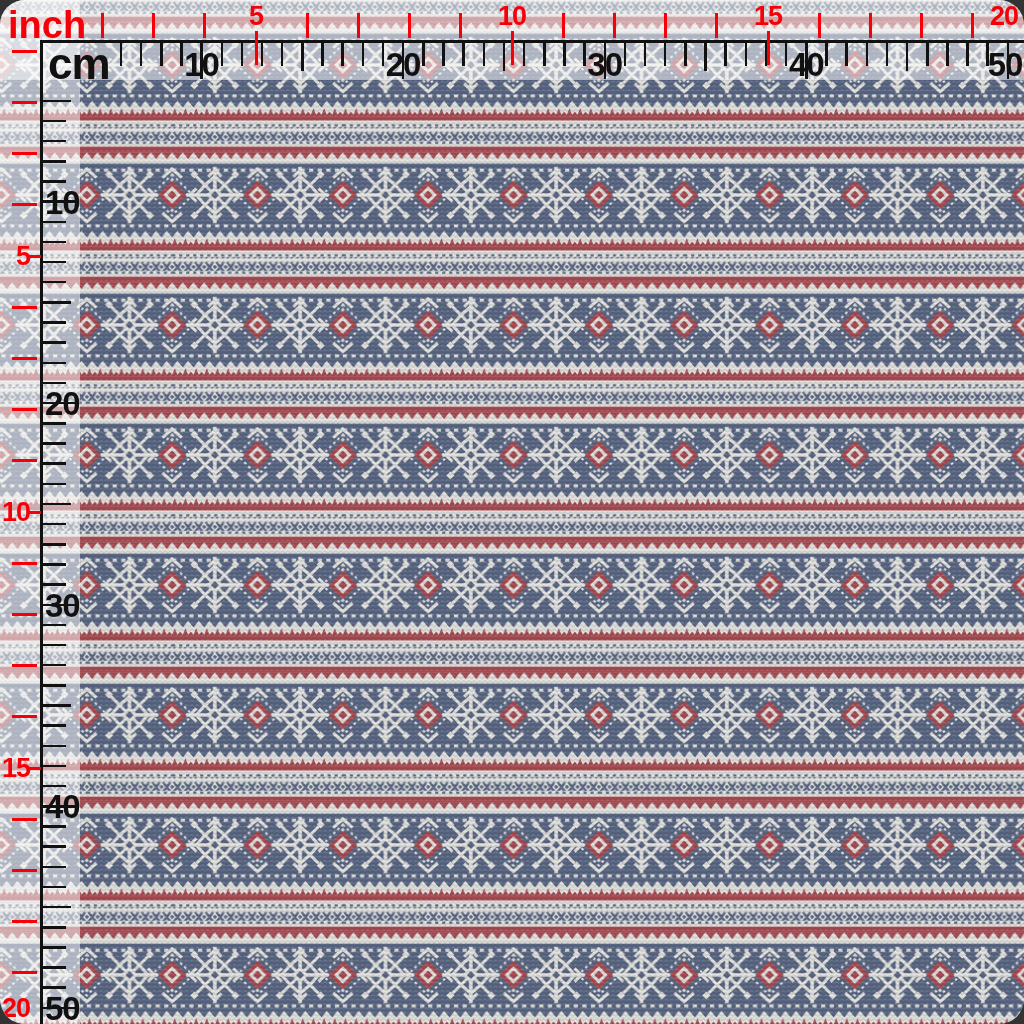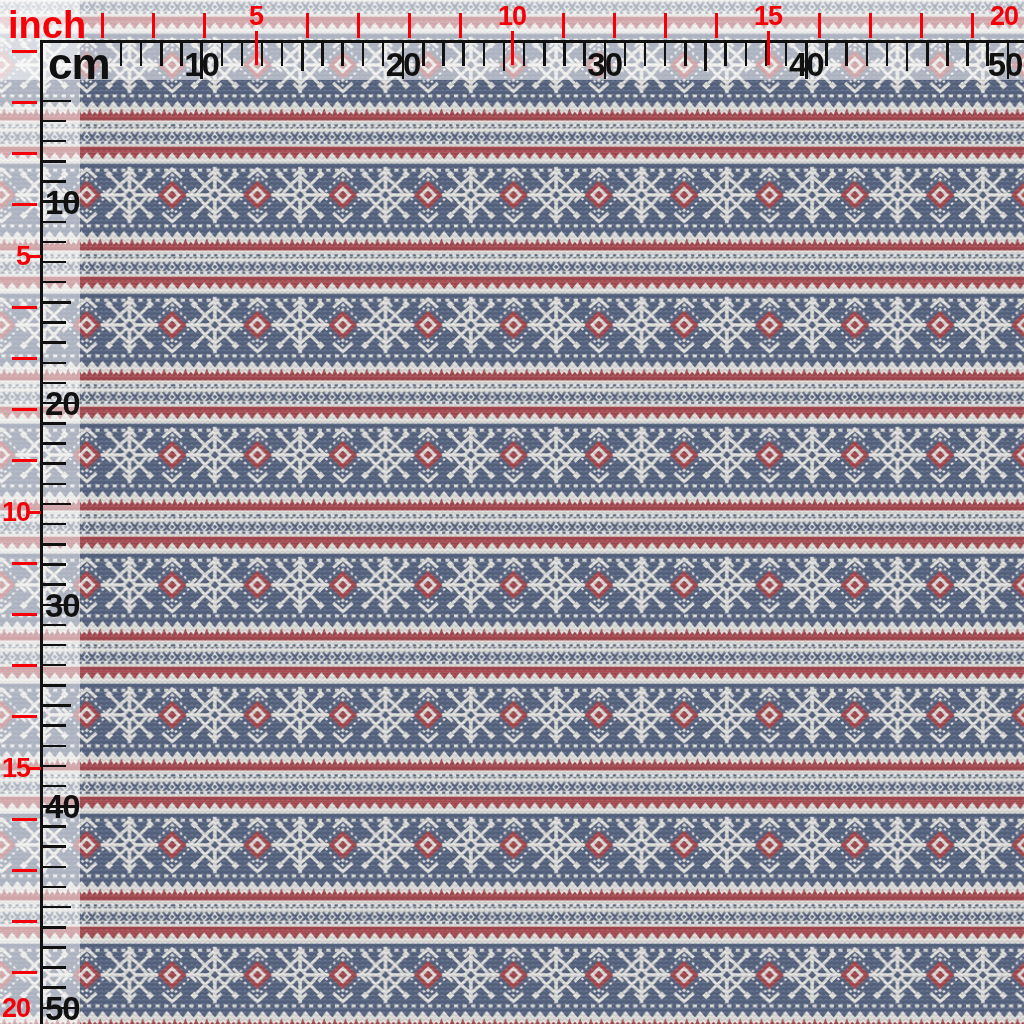--- a/index.html
+++ b/index.html
@@ -7,20 +7,21 @@
     --ruler-ink:#111111;
     --f-blue:#5a6783;
     --f-white:#e7e6e2;
     --f-red:#aa4a50;
   }
   html,body{margin:0;padding:0;background:#333;}
   .stage{
     position:relative;width:1024px;height:1024px;overflow:hidden;
     background:var(--f-blue);
     font-family:"Liberation Sans",sans-serif;
+    border-radius:25px;
   }
   .stage svg.fabric{position:absolute;left:0;top:0;}
   
   .fb{fill:var(--f-blue);}
   .fw{fill:var(--f-white);}
   .fr{fill:var(--f-red);}
   .dw{stroke:var(--f-white);stroke-width:3;stroke-dasharray:4.2 4.4;fill:none;}
   .db{stroke:var(--f-blue);stroke-width:2.4;stroke-dasharray:3.2 3.8;fill:none;}
   .sb2{stroke:var(--f-blue);stroke-width:2.5;fill:none;}
   .sw{stroke:var(--f-white);fill:none;stroke-linecap:square;}

